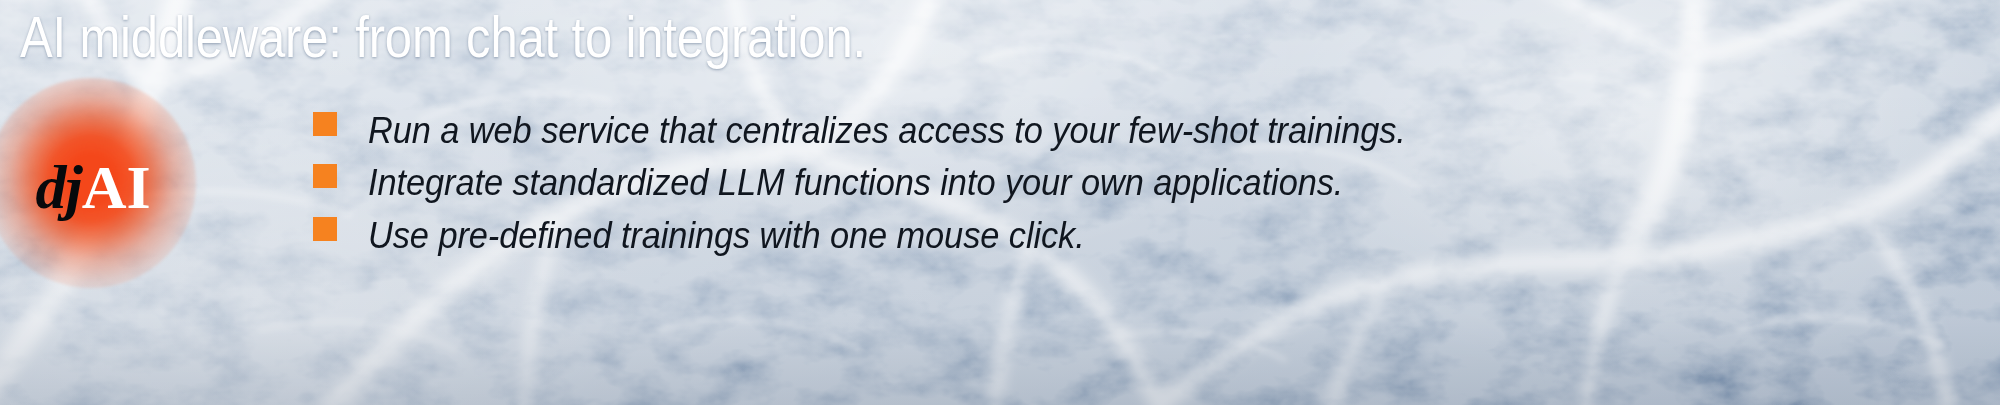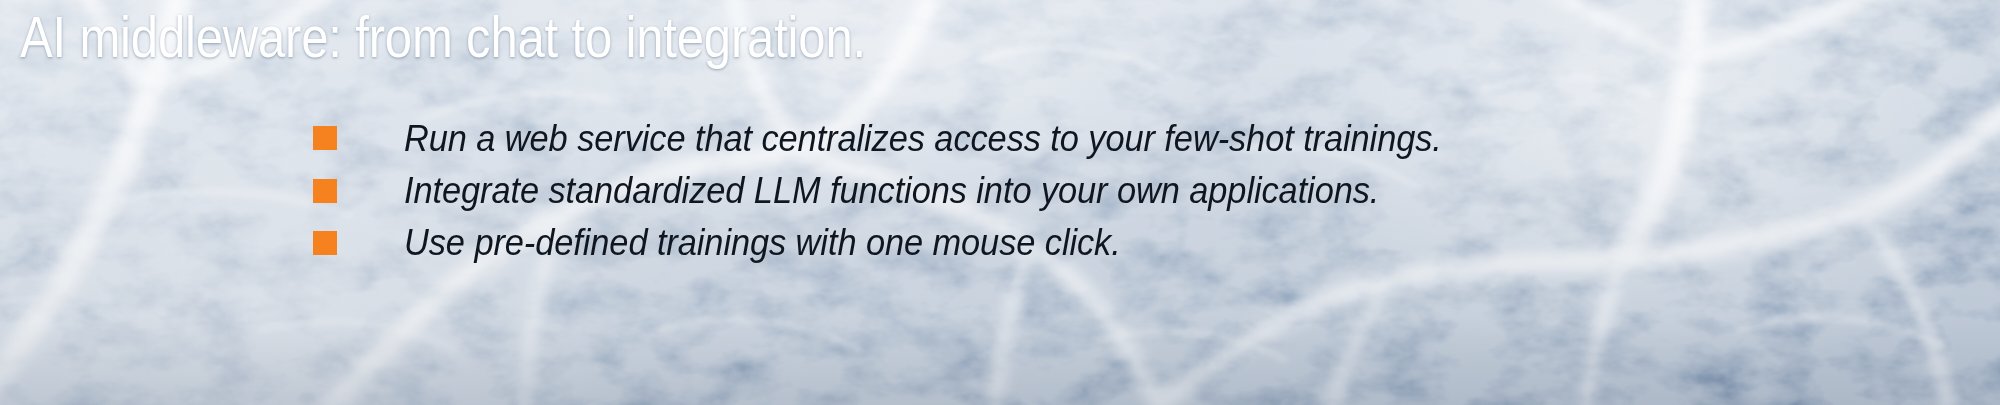--- a/index.html
+++ b/index.html
@@ -128,23 +128,21 @@
   .bullets {
     position: absolute;
     left: 313px;
     top: 112px;
     margin: 0;
     padding: 0;
     list-style: none;
   }
   .bullet-row {
     display: flex;
-    align-items: center;
     height: 52.4px;
-    gap: 36px;
   }
   .bullet-marker {
     flex: 0 0 auto;
     width: 24px;
     height: 24px;
     background: #f6821f;
     margin-right: 31px;
   }
   .bullet-text {
     font-family: "Liberation Sans Narrow", "Liberation Sans", sans-serif;
@@ -229,20 +227,26 @@
       </defs>
       <rect x="0" y="0" width="2000" height="405" filter="url(#fineturb)"></rect>
       <rect x="0" y="0" width="2000" height="405" filter="url(#fineturb2)" opacity="0.7"></rect>
     </svg>
   </div>
 
   <div class="bg-vignette"></div>
 
   <h1 class="headline">AI middleware: from chat to integration.</h1>
 
+  <div class="logo">
+    <span class="logo-glow"></span>
+    <span class="logo-word">
+      <span class="logo-dj">dj</span><span class="logo-ai">AI</span>
+    </span>
+  </div>
 
   <ul class="bullets">
     <li class="bullet-row">
       <span class="bullet-marker"></span>
       <span class="bullet-text">Run a web service that centralizes access to your few-shot trainings.</span>
     </li>
     <li class="bullet-row">
       <span class="bullet-marker"></span>
       <span class="bullet-text">Integrate standardized LLM functions into your own applications.</span>
     </li>

